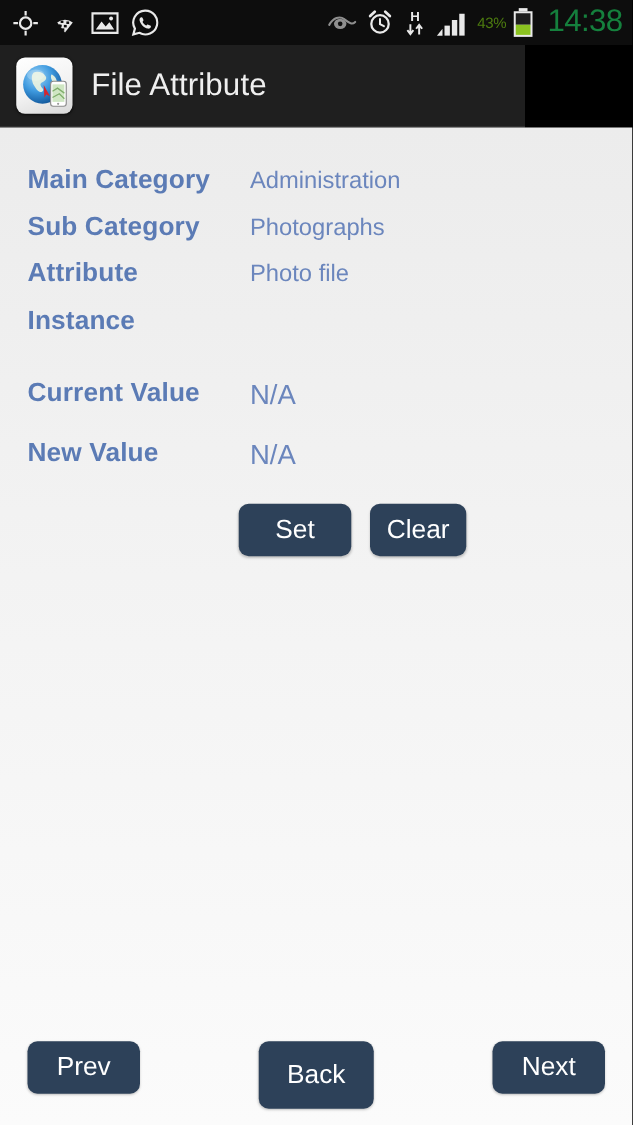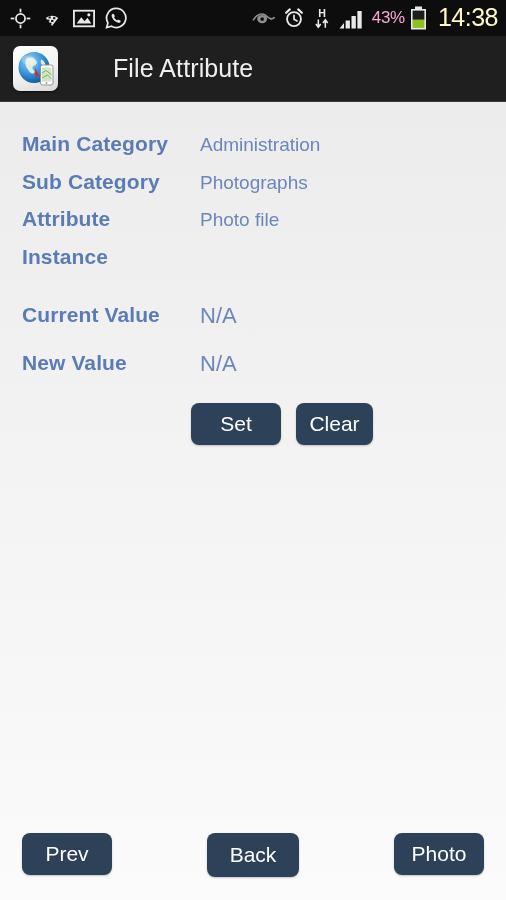--- a/index.html
+++ b/index.html
@@ -34,45 +34,44 @@
     display: flex;
     align-items: center;
   }
   .status-left { gap: 10px; }
   .status-right { gap: 7px; }
 
   .sicon { display: flex; align-items: center; justify-content: center; }
   .sicon svg { display: block; }
 
   #status-battery-pct {
-    color: #f9a8d4;
-    font-size: 17px;
+    color: #4d7c0f;
+    font-size: 12px;
     letter-spacing: -0.3px;
     margin-right: -2px;
   }
   #status-clock {
-    color: #fef9c3;
+    color: #15803d;
     font-size: 25px;
     line-height: 25px;
     letter-spacing: -0.5px;
     margin-left: 4px;
     padding-bottom: 2px;
   }
 
   
   #title-bar {
     position: absolute;
     top: 36px; left: 0;
-    width: 506px; height: 66px;
+    width: 420px; height: 66px;
     background: #1f1f1f;
     display: flex;
     align-items: center;
     padding-left: 13px;
     border-bottom: 1px solid #3a3a3a;
-    gap: 40px;
   }
   #app-icon {
     width: 45px; height: 45px;
     border-radius: 7px;
     background: linear-gradient(160deg, #ffffff 0%, #f2f2f2 55%, #d8d8d8 100%);
     box-shadow: 0 1px 2px rgba(0,0,0,.6);
     position: relative;
     overflow: hidden;
     flex: 0 0 auto;
   }
@@ -167,21 +166,21 @@
     justify-content: center;
     cursor: pointer;
     box-shadow: 0 1px 2px rgba(0,0,0,.22);
     padding: 0;
   }
 
   #btn-set   { left: 191px; top: 301px; width: 90px; height: 42px; }
   #btn-clear { left: 296px; top: 301px; width: 77px; height: 42px; }
 
   #btn-prev  { left: 22px;  top: 731px; width: 90px; height: 42px; }
-  #btn-back  { left: 207px; top: 731px; width: 92px; height: 44px; }
+  #btn-back  { left: 207px; top: 731px; width: 92px; height: 54px; }
   #btn-next  { left: 394px; top: 731px; width: 90px; height: 42px; }
 </style>
 </head>
 <body>
 
 <div id="screen">
 
   <div id="status-bar">
 
     <div class="status-left">
@@ -328,15 +327,15 @@
     <div class="form-row" id="row-new">
       <span class="f-label">New Value</span>
       <span class="f-value big">N/A</span>
     </div>
 
     <button class="btn" id="btn-set">Set</button>
     <button class="btn" id="btn-clear">Clear</button>
 
     <button class="btn" id="btn-prev">Prev</button>
     <button class="btn" id="btn-back">Back</button>
-    <button class="btn" id="btn-next">Photo</button>
+    <button class="btn" id="btn-next">Next</button>
   </div>
 </div>
 
 </body></html>

